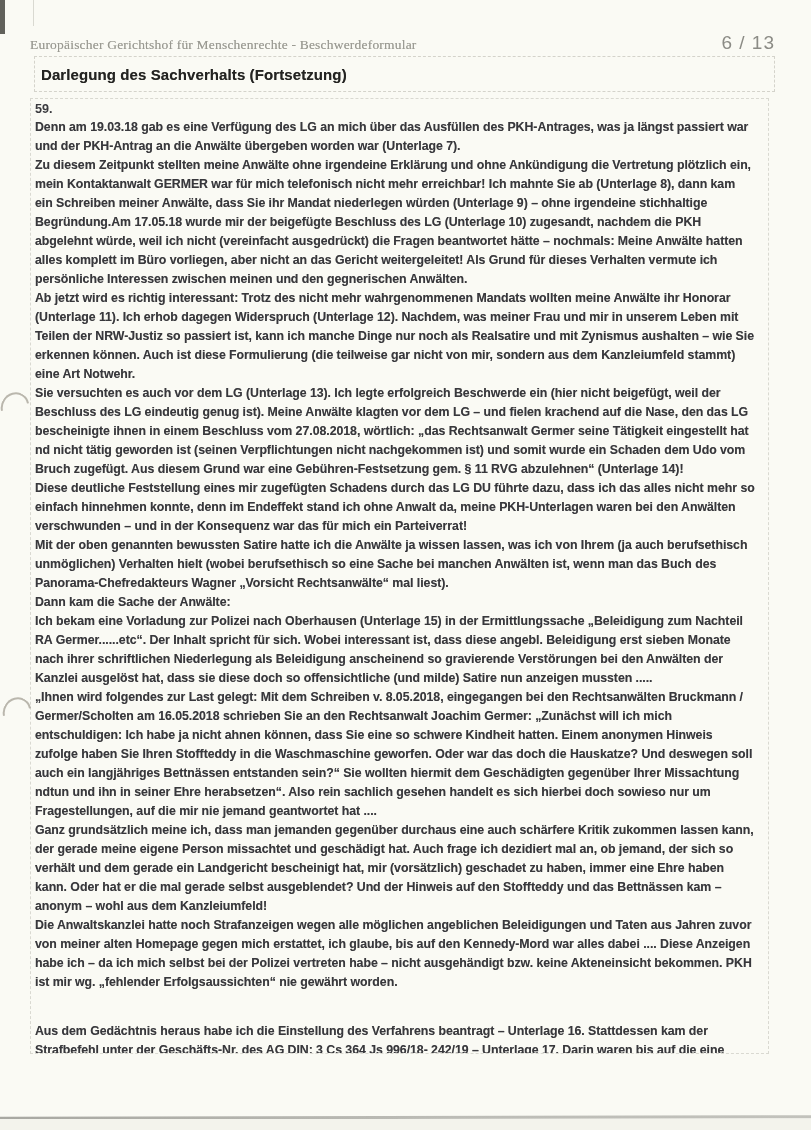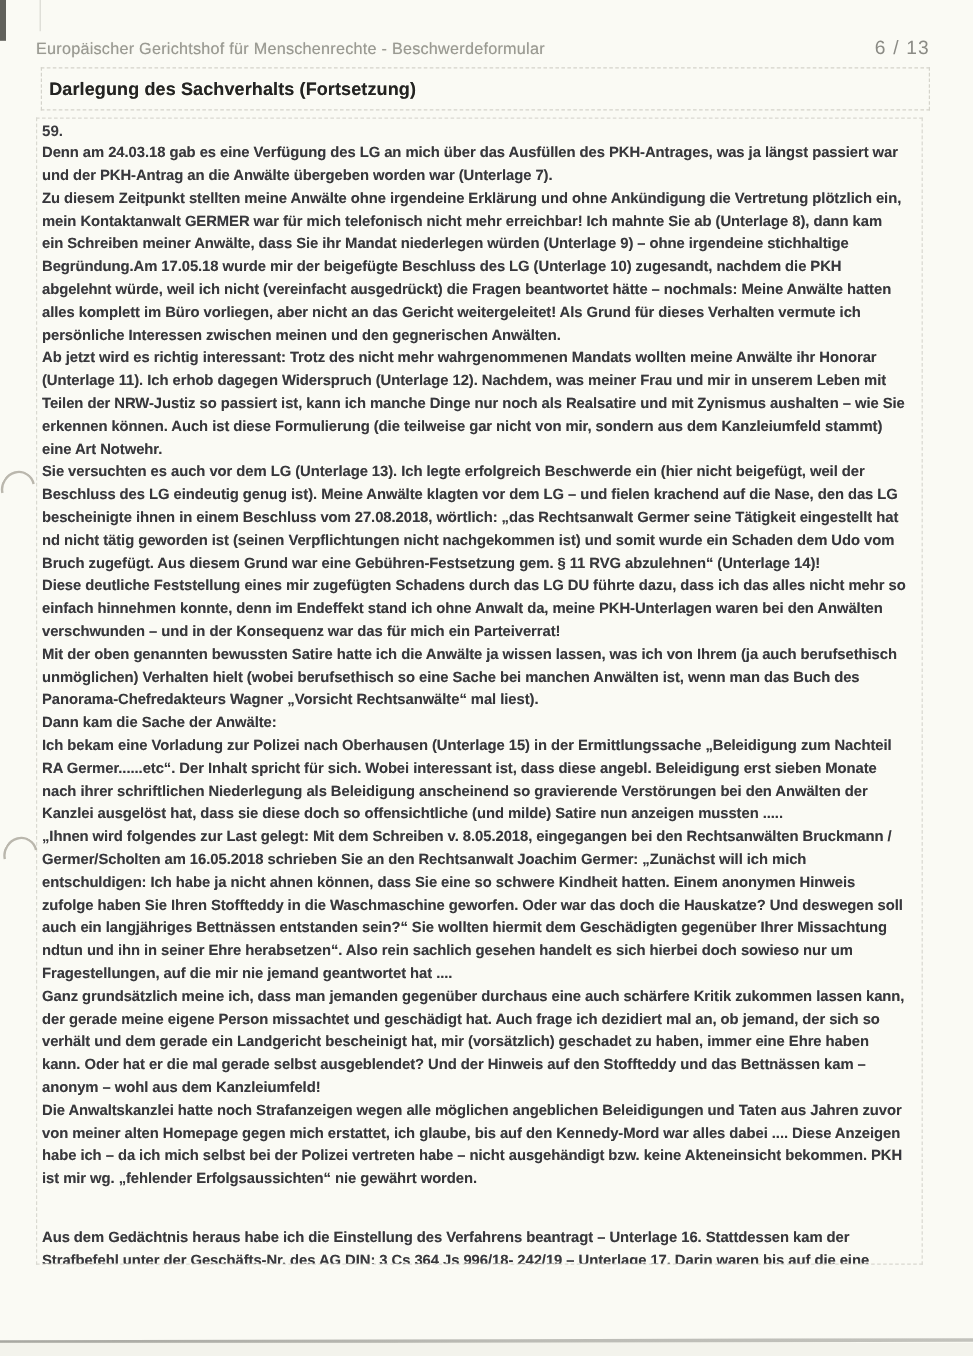--- a/index.html
+++ b/index.html
@@ -22,23 +22,24 @@
   }
   .page-wrap{position:absolute;inset:0;}
   
   .header-row{
     position:absolute;left:30px;top:32px;right:36px;
     display:flex;justify-content:space-between;align-items:baseline;
   }
   .header-title{
     color:#9a9a92;font-size:13.5px;letter-spacing:.2px;
     text-shadow:0 0 .6px rgba(150,150,142,.6);
+    font-family:Liberation Serif, serif;
   }
   .header-page{
-    color:#8b8b85;font-size:16px;letter-spacing:1px;text-align:center;
+    color:#8b8b85;font-size:19px;letter-spacing:1px;text-align:center;
   }
   
   .heading-box{
     position:absolute;left:34px;top:56px;width:741px;height:36px;
     border:1px dashed rgba(168,166,154,.45);
     box-sizing:border-box;
     display:flex;align-items:center;
   }
   .section-heading{
     margin:0 0 0 6px;
@@ -110,21 +111,21 @@
     <span class="header-page">6 / 13</span>
   </div>
 
   <div class="heading-box">
     <h1 class="section-heading">Darlegung des Sachverhalts (Fortsetzung)</h1>
   </div>
 
   <div class="body-box">
     <p class="para-number">59.</p>
     <div class="body-text">
-      <p>Denn am 24.03.18 gab es eine Verfügung des LG an mich über das Ausfüllen des PKH-Antrages, was ja längst passiert war und der PKH-Antrag an die Anwälte übergeben worden war (Unterlage 7).</p>
+      <p>Denn am 19.03.18 gab es eine Verfügung des LG an mich über das Ausfüllen des PKH-Antrages, was ja längst passiert war und der PKH-Antrag an die Anwälte übergeben worden war (Unterlage 7).</p>
       <p>Zu diesem Zeitpunkt stellten meine Anwälte ohne irgendeine Erklärung und ohne Ankündigung die Vertretung plötzlich ein, mein Kontaktanwalt GERMER war für mich telefonisch nicht mehr erreichbar! Ich mahnte Sie ab (Unterlage 8), dann kam ein Schreiben meiner Anwälte, dass Sie ihr Mandat niederlegen würden (Unterlage 9) – ohne irgendeine stichhaltige Begründung.Am 17.05.18 wurde mir der beigefügte Beschluss des LG (Unterlage 10) zugesandt, nachdem die PKH abgelehnt würde, weil ich nicht (vereinfacht ausgedrückt) die Fragen beantwortet hätte – nochmals: Meine Anwälte hatten alles komplett im Büro vorliegen, aber nicht an das Gericht weitergeleitet! Als Grund für dieses Verhalten vermute ich persönliche Interessen zwischen meinen und den gegnerischen Anwälten.</p>
       <p>Ab jetzt wird es richtig interessant: Trotz des nicht mehr wahrgenommenen Mandats wollten meine Anwälte ihr Honorar (Unterlage 11). Ich erhob dagegen Widerspruch (Unterlage 12). Nachdem, was meiner Frau und mir in unserem Leben mit Teilen der NRW-Justiz so passiert ist, kann ich manche Dinge nur noch als Realsatire und mit Zynismus aushalten – wie Sie erkennen können. Auch ist diese Formulierung (die teilweise gar nicht von mir, sondern aus dem Kanzleiumfeld stammt) eine Art Notwehr.</p>
       <p>Sie versuchten es auch vor dem LG (Unterlage 13). Ich legte erfolgreich Beschwerde ein (hier nicht beigefügt, weil der Beschluss des LG eindeutig genug ist). Meine Anwälte klagten vor dem LG – und fielen krachend auf die Nase, den das LG bescheinigte ihnen in einem Beschluss vom 27.08.2018, wörtlich: „das Rechtsanwalt Germer seine Tätigkeit eingestellt hat nd nicht tätig geworden ist (seinen Verpflichtungen nicht nachgekommen ist) und somit wurde ein Schaden dem Udo vom Bruch zugefügt. Aus diesem Grund war eine Gebühren-Festsetzung gem. § 11 RVG abzulehnen“ (Unterlage 14)!</p>
       <p>Diese deutliche Feststellung eines mir zugefügten Schadens durch das LG DU führte dazu, dass ich das alles nicht mehr so einfach hinnehmen konnte, denn im Endeffekt stand ich ohne Anwalt da, meine PKH-Unterlagen waren bei den Anwälten verschwunden – und in der Konsequenz war das für mich ein Parteiverrat!</p>
       <p>Mit der oben genannten bewussten Satire hatte ich die Anwälte ja wissen lassen, was ich von Ihrem (ja auch berufsethisch unmöglichen) Verhalten hielt (wobei berufsethisch so eine Sache bei manchen Anwälten ist, wenn man das Buch des Panorama-Chefredakteurs Wagner „Vorsicht Rechtsanwälte“ mal liest).</p>
       <p>Dann kam die Sache der Anwälte:</p>
       <p>Ich bekam eine Vorladung zur Polizei nach Oberhausen (Unterlage 15) in der Ermittlungssache „Beleidigung zum Nachteil RA Germer......etc“. Der Inhalt spricht für sich. Wobei interessant ist, dass diese angebl. Beleidigung erst sieben Monate nach ihrer schriftlichen Niederlegung als Beleidigung anscheinend so gravierende Verstörungen bei den Anwälten der Kanzlei ausgelöst hat, dass sie diese doch so offensichtliche (und milde) Satire nun anzeigen mussten .....</p>
       <p>„Ihnen wird folgendes zur Last gelegt: Mit dem Schreiben v. 8.05.2018, eingegangen bei den Rechtsanwälten Bruckmann / Germer/Scholten am 16.05.2018 schrieben Sie an den Rechtsanwalt Joachim Germer: „Zunächst will ich mich entschuldigen: Ich habe ja nicht ahnen können, dass Sie eine so schwere Kindheit hatten. Einem anonymen Hinweis zufolge haben Sie Ihren Stoffteddy in die Waschmaschine geworfen. Oder war das doch die Hauskatze? Und deswegen soll auch ein langjähriges Bettnässen entstanden sein?“ Sie wollten hiermit dem Geschädigten gegenüber Ihrer Missachtung ndtun und ihn in seiner Ehre herabsetzen“. Also rein sachlich gesehen handelt es sich hierbei doch sowieso nur um Fragestellungen, auf die mir nie jemand geantwortet hat ....</p>
       <p>Ganz grundsätzlich meine ich, dass man jemanden gegenüber durchaus eine auch schärfere Kritik zukommen lassen kann, der gerade meine eigene Person missachtet und geschädigt hat. Auch frage ich dezidiert mal an, ob jemand, der sich so verhält und dem gerade ein Landgericht bescheinigt hat, mir (vorsätzlich) geschadet zu haben, immer eine Ehre haben kann. Oder hat er die mal gerade selbst ausgeblendet? Und der Hinweis auf den Stoffteddy und das Bettnässen kam – anonym – wohl aus dem Kanzleiumfeld!</p>
       <p>Die Anwaltskanzlei hatte noch Strafanzeigen wegen alle möglichen angeblichen Beleidigungen und Taten aus Jahren zuvor von meiner alten Homepage gegen mich erstattet, ich glaube, bis auf den Kennedy-Mord war alles dabei .... Diese Anzeigen habe ich – da ich mich selbst bei der Polizei vertreten habe – nicht ausgehändigt bzw. keine Akteneinsicht bekommen. PKH ist mir wg. „fehlender Erfolgsaussichten“ nie gewährt worden.</p>

